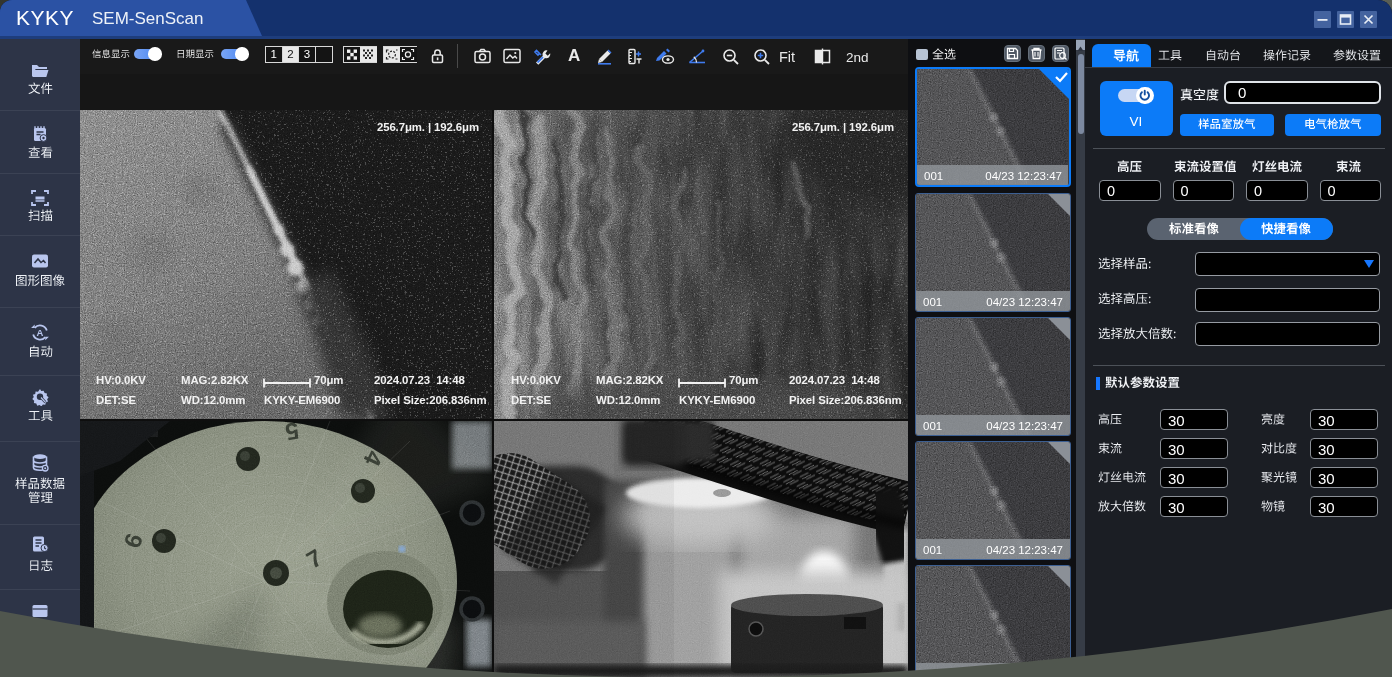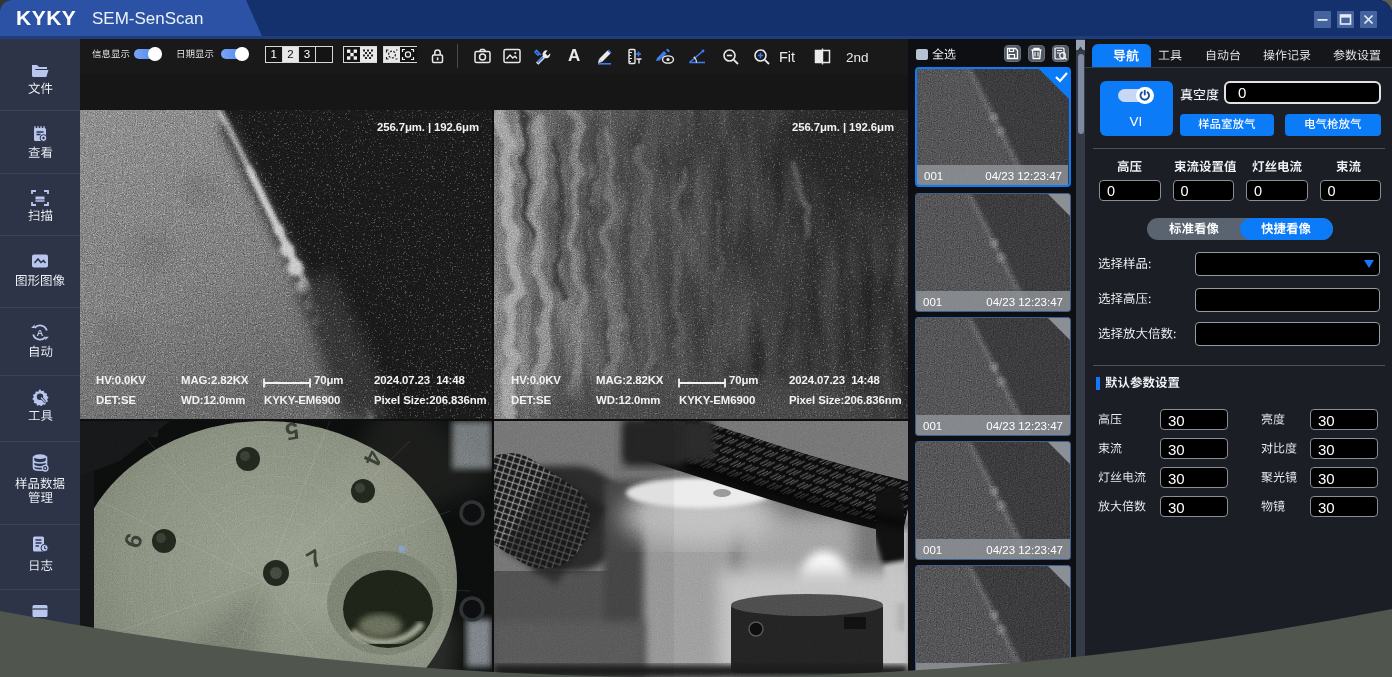--- a/index.html
+++ b/index.html
@@ -4,21 +4,21 @@
 html,body{width:1392px;height:677px;overflow:hidden;background:#41453f}
 body{font-family:"Liberation Sans",sans-serif;position:relative}
 .a{position:absolute}
 .ct{display:block}
 </style></head><body>
 <div class="a" style="left:0px;top:0px;width:30px;height:30px;background:#34362f"></div>
 <div class="a" style="left:1362px;top:0px;width:30px;height:30px;background:#5a5f56"></div>
 <div class="a" style="left:0;top:0;width:1392px;height:677px;border-radius:12px 14px 0 0;overflow:hidden;background:#0e0e0e">
     <div class="a" style="left:0px;top:0px;width:1392px;height:36px;background:#14316d"></div>
     <div class="a" style="left:0px;top:0px;width:262px;height:36px;background:#2b52a4;clip-path:polygon(0 0,246px 0,262px 36px,0 36px)"></div>
-    <div class="a" style="left:16px;top:6px;font-size:21px;color:#fff;font-weight:700;white-space:nowrap;letter-spacing:0.5px">KYKY</div>
+    <div class="a" style="left:16px;top:6px;font-size:21px;color:#fff;font-weight:400;white-space:nowrap;letter-spacing:0.5px">KYKY</div>
     <div class="a" style="left:92px;top:9px;font-size:17px;color:#eef2f8;font-weight:400;white-space:nowrap;">SEM-SenScan</div>
     <div class="a" style="left:1314px;top:11px;width:17px;height:17px;background:#44639f;border-radius:1px"><svg width="17" height="17">
         <rect x="3.5" y="8" width="10" height="1.8" fill="#e8edf5"></rect>
       </svg></div>
     <div class="a" style="left:1337px;top:11px;width:17px;height:17px;background:#44639f;border-radius:1px"><svg width="17" height="17">
         <rect x="3.5" y="4" width="10" height="9" fill="none" stroke="#e8edf5" stroke-width="1.6"></rect>
         <rect x="3.5" y="4" width="10" height="2.6" fill="#e8edf5"></rect>
       </svg></div>
     <div class="a" style="left:1360px;top:11px;width:17px;height:17px;background:#44639f;border-radius:1px"><svg width="17" height="17">
         <path d="M4.5 4.5 L12.5 12.5 M12.5 4.5 L4.5 12.5" stroke="#e8edf5" stroke-width="1.7"></path>

